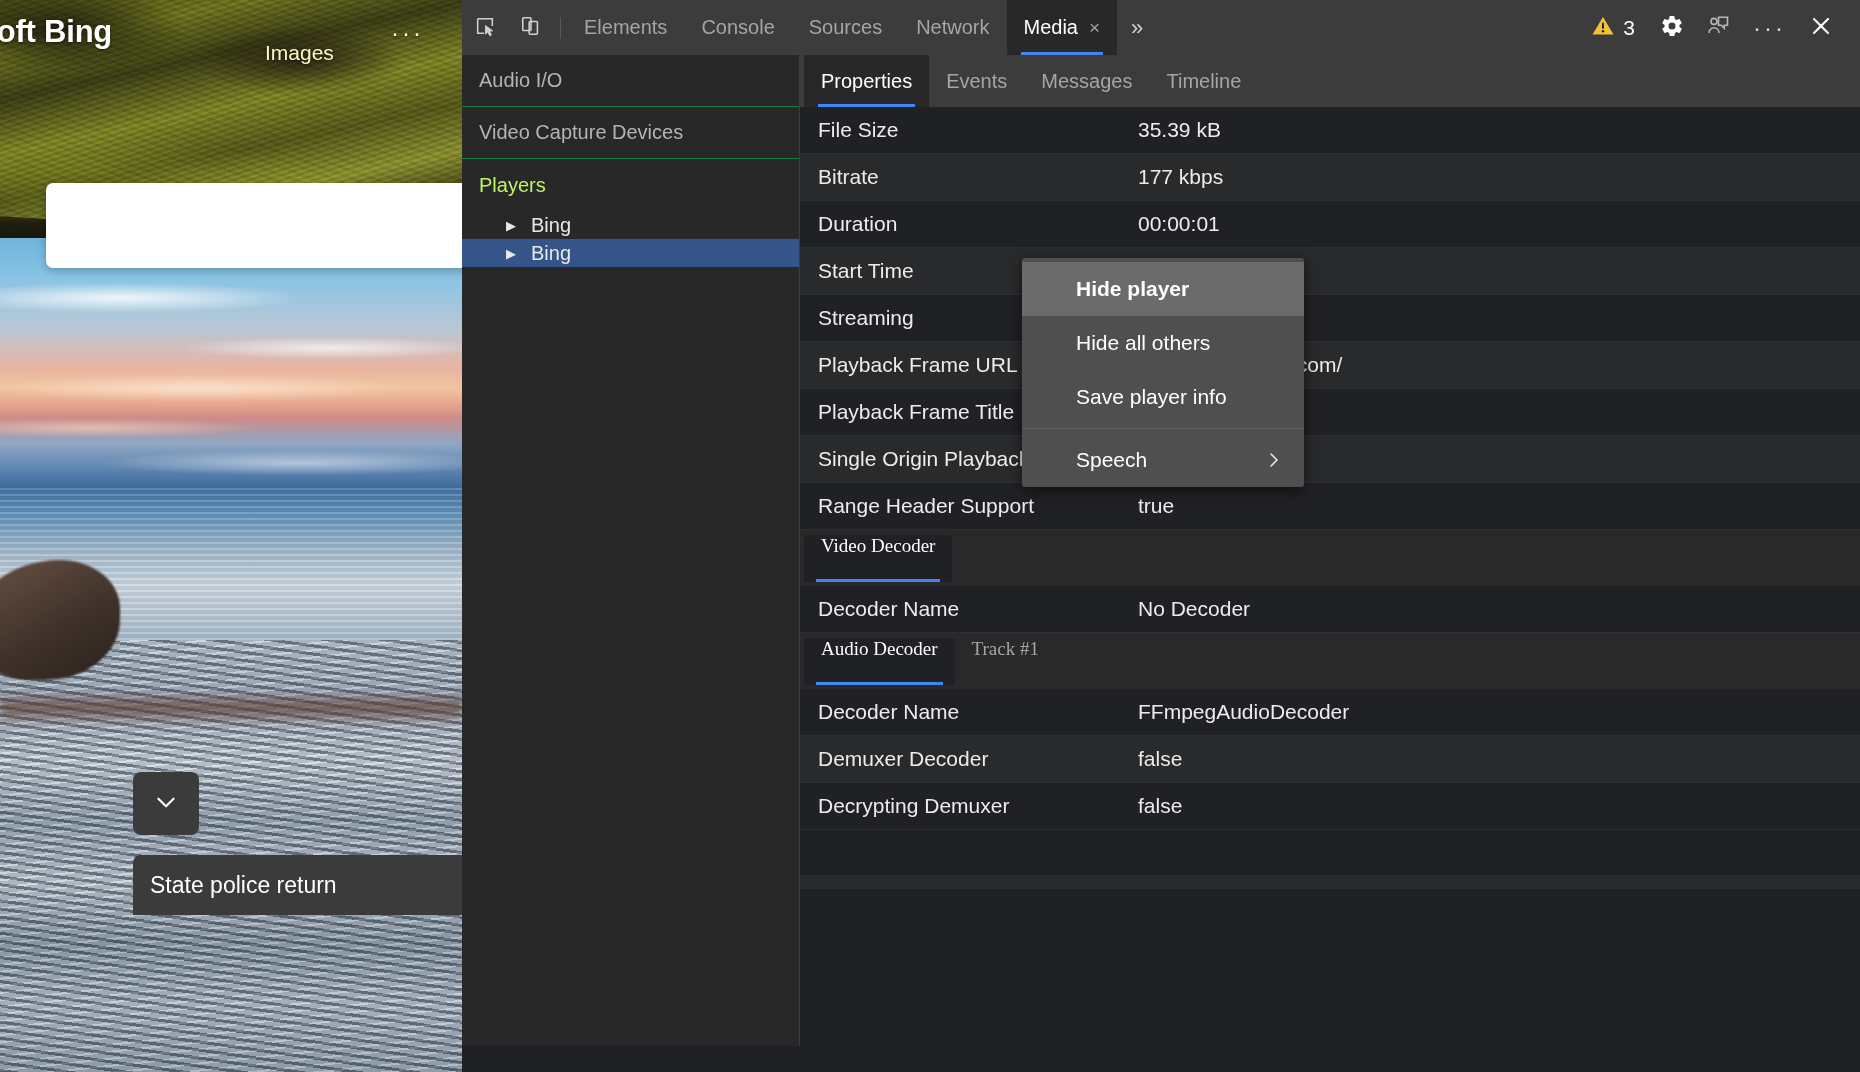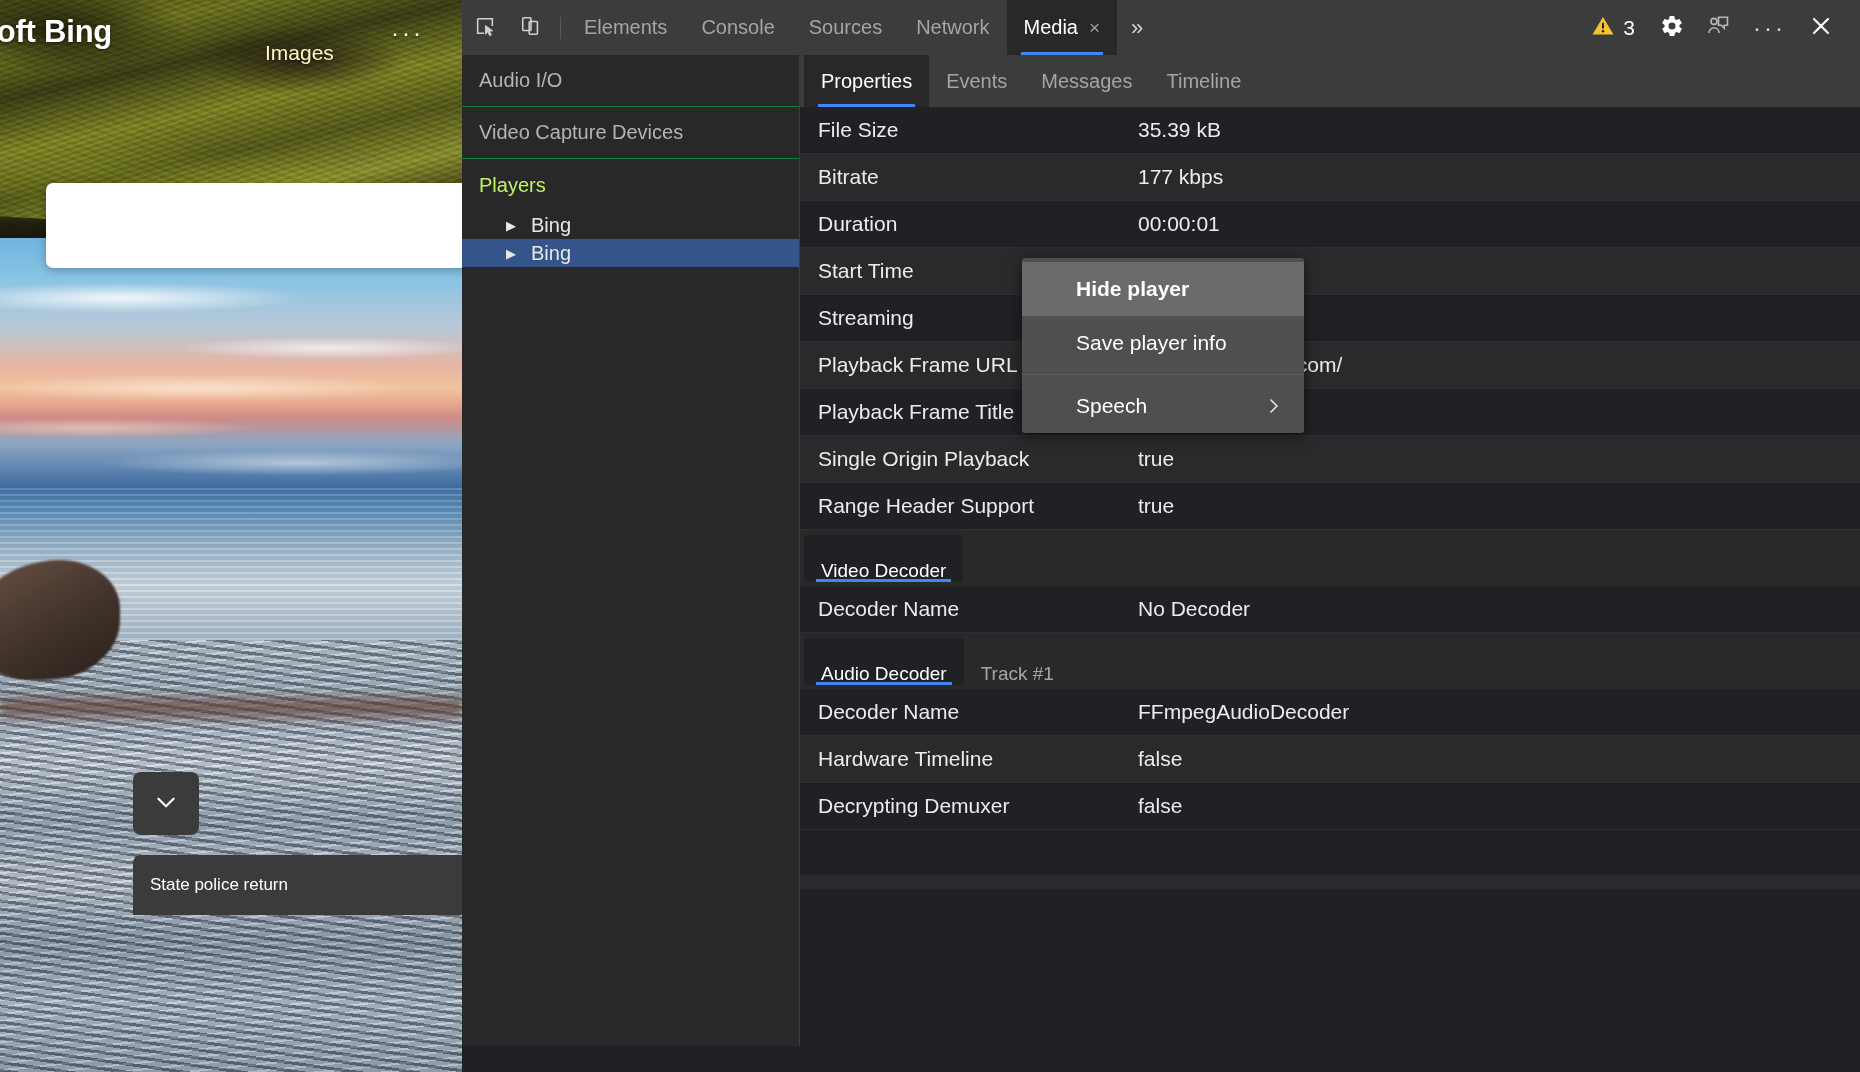--- a/index.html
+++ b/index.html
@@ -109,21 +109,21 @@
     background:#3b3b3b; border-radius:8px; z-index:4;
     display:flex; align-items:center; justify-content:center;
   }
   #bing-expand-btn svg { width:26px; height:26px; }
 
   #bing-caption-bar {
     position:absolute; left:133px; top:855px; width:329px; height:60px;
     background:#3b3b3b; border-radius:8px 0 0 0; z-index:4;
     display:flex; align-items:center; padding-left:17px;
   }
-  #bing-caption-text { color:#fff; font-size:17px; }
+  #bing-caption-text { color:#fff; font-size:23px; }
 
   
   #devtools { position:relative; width:1398px; height:1046px; background:#202124;
     display:flex; flex-direction:column; }
 
   
   #dt-toolbar {
     height:55px; flex:0 0 55px; background:#3c3c3c;
     display:flex; align-items:center; position:relative;
   }
@@ -189,22 +189,22 @@
   .ptab.active:after { content:""; position:absolute; left:14px; right:14px; bottom:0; height:3px; background:#4285f4; }
 
   #props-table { flex:1; overflow:hidden; }
   .prow { height:47px; display:flex; align-items:center; border-bottom:1px solid #2e2f31; }
   .prow.odd { background:#202124; }
   .prow.even { background:#292a2c; }
   .pkey { width:338px; flex:0 0 338px; padding-left:18px; color:#ececec; font-size:21px; }
   .pval { color:#ececec; font-size:21px; }
 
   .section-tabs { height:56px; display:flex; align-items:center; padding-left:4px; background:#29292a; }
-  .sec-tab { height:47px; padding:0 17px; display:flex; align-items:flex-end;
-    font-size:19px; color:#a5a5a5; position:relative; border-radius:4px 4px 0 0; }
+  .sec-tab { height:47px; padding:0 17px; display:flex; align-items:flex-start;
+    font-size:19px; color:#a5a5a5; position:relative; border-radius:4px 4px 0 0;font-family:Liberation Serif, serif; }
   .sec-tab.active { color:#fff; background:#202124; }
   .sec-tab.active:after { content:""; position:absolute; left:12px; right:12px; bottom:0; height:3px; background:#4285f4; }
 
   #props-filler { background:#202124; }
   #props-bottom-strip { height:14px; background:#292a2c; }
 
   
   #context-menu {
     position:absolute; left:560px; top:258px; width:282px;
     background:#4f4f4f; border-radius:3px;
@@ -438,37 +438,40 @@
             </div>
             <div class="sec-tab">
               <span>Track #1</span>
             </div>
           </div>
           <div class="prow odd">
             <div class="pkey">Decoder Name</div>
             <div class="pval">FFmpegAudioDecoder</div>
           </div>
           <div class="prow even">
-            <div class="pkey">Hardware Timeline</div>
+            <div class="pkey">Demuxer Decoder</div>
             <div class="pval">false</div>
           </div>
           <div class="prow odd">
             <div class="pkey">Decrypting Demuxer</div>
             <div class="pval">false</div>
           </div>
 
           <div id="props-filler" style="height:45px"></div>
           <div id="props-bottom-strip"></div>
         </div>
       </div>
     </div>
 
     <div id="context-menu">
       <div class="cm-item highlight">
         <span>Hide player</span>
+      </div>
+      <div class="cm-item">
+        <span>Hide all others</span>
       </div>
       <div class="cm-item">
         <span>Save player info</span>
       </div>
       <div class="cm-sep"></div>
       <div class="cm-item">
         <span>Speech</span>
         <span class="cm-chevron">
           <svg viewBox="0 0 12 20" fill="none" stroke="#e8e8e8" stroke-width="1.6" stroke-linecap="round" stroke-linejoin="round">
             <polyline points="3,4 9,10 3,16"></polyline>

